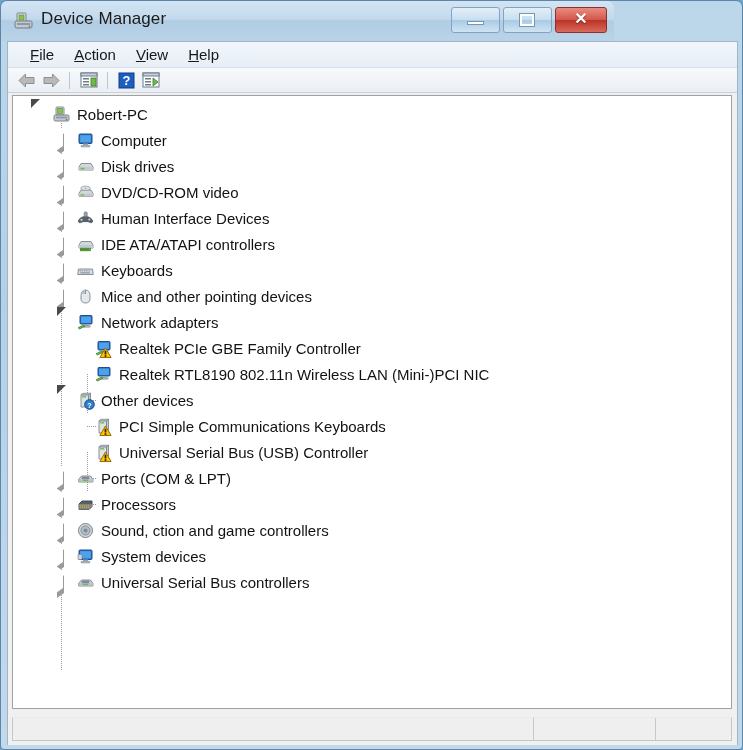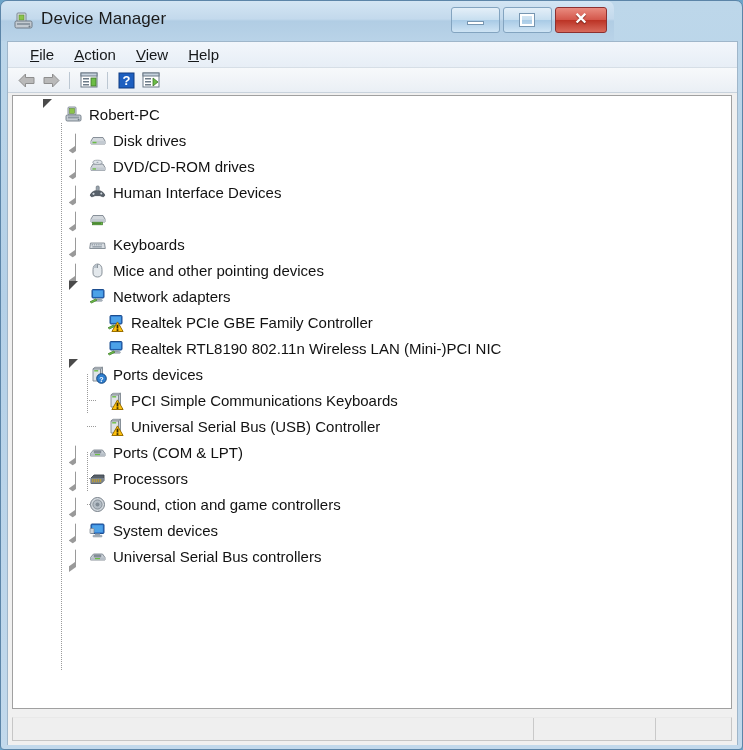--- a/index.html
+++ b/index.html
@@ -166,21 +166,21 @@
     left: 4px; top: 53px;
     width: 720px;
     height: 614px;
     background: #ffffff;
     border: 1px solid #a0a0a0;
     box-sizing: border-box;
     overflow: hidden;
   }
   .tree {
     position: relative;
-    padding: 5px 0 0 12px;
+    padding: 5px 0 0 0;
   }
   .row {
     position: relative;
     height: 26px;
     display: flex;
     align-items: center;
     white-space: nowrap;
     cursor: default;
   }
   .twisty {
@@ -346,37 +346,48 @@
     <rect x="3" y="10.6" width="11" height="1.8" fill="#8e99a3"></rect>
     <circle cx="13.6" cy="13.6" r="0.9" fill="#6f7b86"></circle>
                 </svg></span>
               <span class="label">Robert-PC</span>
             </div>
             <span class="dotline" style="left: 48px; top: 27px; height: 548px;"></span>
             <div class="row">
               <span class="twisty" style="left: 44px; top: 7px;"><span class="tri-collapsed"><span class="tri-collapsed-inner"></span></span></span>
               <span style="display: inline-block; flex: 0 0 64px;"></span>
               <span class="nodeicon"><svg width="17" height="17" viewBox="0 0 17 17" overflow="visible">
+  <rect x="2" y="2" width="13" height="9.5" rx="1" fill="#2a6fc9" stroke="#1d4e8f" stroke-width="1"></rect>
+  <rect x="3.2" y="3.2" width="10.6" height="7.1" fill="#4da2e8"></rect>
+  <rect x="6" y="11.5" width="5" height="2" fill="#9aa7b3"></rect>
+  <rect x="4" y="13.3" width="9" height="1.6" rx="0.6" fill="#b5c0ca" stroke="#7d8892" stroke-width="0.6"></rect>
+                </svg></span>
+              <span class="label">Computer</span>
+            </div>
+            <div class="row">
+              <span class="twisty" style="left: 44px; top: 7px;"><span class="tri-collapsed"><span class="tri-collapsed-inner"></span></span></span>
+              <span style="display: inline-block; flex: 0 0 64px;"></span>
+              <span class="nodeicon"><svg width="17" height="17" viewBox="0 0 17 17" overflow="visible">
   <path d="M2 9 L4 5.5 L14 5.5 L16 9 L16 12 L2 12 Z" fill="#d3d8dd" stroke="#7d868f" stroke-width="0.9"></path>
   <path d="M2 9 L16 9 L16 12 L2 12 Z" fill="#c3cad1"></path>
   <rect x="3.5" y="9.8" width="4" height="1.5" fill="#6cbd45"></rect>
                 </svg></span>
               <span class="label">Disk drives</span>
             </div>
             <div class="row">
               <span class="twisty" style="left: 44px; top: 7px;"><span class="tri-collapsed"><span class="tri-collapsed-inner"></span></span></span>
               <span style="display: inline-block; flex: 0 0 64px;"></span>
               <span class="nodeicon"><svg width="17" height="17" viewBox="0 0 17 17" overflow="visible">
     <path d="M2 9.5 L4 6 L14 6 L16 9.5 L16 12.3 L2 12.3 Z" fill="#d3d8dd" stroke="#7d868f" stroke-width="0.9"></path>
     <rect x="2" y="9.5" width="14" height="2.8" fill="#c3cad1"></rect>
     <ellipse cx="8.5" cy="4.3" rx="4.6" ry="2.1" fill="#dfe4e9" stroke="#8b949d" stroke-width="0.8"></ellipse>
     <ellipse cx="8.5" cy="4.3" rx="1.1" ry="0.6" fill="#9aa4ae"></ellipse>
     <rect x="3.5" y="10.3" width="3.5" height="1.3" fill="#6cbd45"></rect>
                 </svg></span>
-              <span class="label">DVD/CD-ROM drives</span>
+              <span class="label">DVD/CD-ROM video</span>
             </div>
             <div class="row">
               <span class="twisty" style="left: 44px; top: 7px;"><span class="tri-collapsed"><span class="tri-collapsed-inner"></span></span></span>
               <span style="display: inline-block; flex: 0 0 64px;"></span>
               <span class="nodeicon"><svg width="17" height="17" viewBox="0 0 17 17" overflow="visible">
     <path d="M1.5 10.5 C3 7.5 6 6.5 8.5 6.5 C11 6.5 14 7.5 15.5 10.5
              C16 11.6 15 13 13.5 12.6 L11 11.6 L6 11.6 L3.5 12.6
              C2 13 1 11.6 1.5 10.5 Z" fill="#58616a" stroke="#3c444c" stroke-width="0.8"></path>
     <circle cx="4.5" cy="9.8" r="1.1" fill="#cfd6dc"></circle>
     <circle cx="12.3" cy="9.5" r="1" fill="#cfd6dc"></circle>
@@ -389,20 +400,21 @@
               <span style="display: inline-block; flex: 0 0 64px;"></span>
               <span class="nodeicon"><svg width="17" height="17" viewBox="0 0 17 17" overflow="visible">
     <path d="M2 9 L4 5.5 L14 5.5 L16 9 L16 12 L2 12 Z" fill="#d3d8dd" stroke="#7d868f" stroke-width="0.9"></path>
     <rect x="2" y="9" width="14" height="3" fill="#c3cad1"></rect>
     <rect x="3.5" y="12.2" width="10" height="2.6" fill="#6cbd45" stroke="#3e7a28" stroke-width="0.7"></rect>
     <rect x="4.5" y="12.8" width="1" height="1.4" fill="#2f5d1f"></rect>
     <rect x="6.5" y="12.8" width="1" height="1.4" fill="#2f5d1f"></rect>
     <rect x="8.5" y="12.8" width="1" height="1.4" fill="#2f5d1f"></rect>
     <rect x="10.5" y="12.8" width="1" height="1.4" fill="#2f5d1f"></rect>
                 </svg></span>
+              <span class="label">IDE ATA/ATAPI controllers</span>
             </div>
             <div class="row">
               <span class="twisty" style="left: 44px; top: 7px;"><span class="tri-collapsed"><span class="tri-collapsed-inner"></span></span></span>
               <span style="display: inline-block; flex: 0 0 64px;"></span>
               <span class="nodeicon"><svg width="17" height="17" viewBox="0 0 17 17" overflow="visible">
     <path d="M1.5 7 L15.5 7 L16.3 12.5 L0.7 12.5 Z" fill="#d8dde2" stroke="#7d868f" stroke-width="0.9"></path>
     <rect x="2.6" y="8.2" width="1.4" height="1.2" fill="#8e99a3"></rect>
     <rect x="4.8" y="8.2" width="1.4" height="1.2" fill="#8e99a3"></rect>
     <rect x="7" y="8.2" width="1.4" height="1.2" fill="#8e99a3"></rect>
     <rect x="9.2" y="8.2" width="1.4" height="1.2" fill="#8e99a3"></rect>
@@ -470,21 +482,21 @@
               <span class="nodeicon"><svg width="17" height="17" viewBox="0 0 17 17" overflow="visible">
     <path d="M4 2.8 L11.5 2.8 L11.5 15 L4 15 Z" fill="#dfe3e7" stroke="#7d868f" stroke-width="0.9"></path>
     <path d="M4 2.8 L6 1.3 L13.5 1.3 L11.5 2.8 Z" fill="#eef1f4" stroke="#7d868f" stroke-width="0.9"></path>
     <path d="M11.5 2.8 L13.5 1.3 L13.5 13.5 L11.5 15 Z" fill="#c3cad1" stroke="#7d868f" stroke-width="0.9"></path>
     <rect x="5.2" y="4.1" width="4" height="1.4" fill="#6cbd45"></rect>
   <g transform="translate(7.5,7.5)">
     <circle cx="5" cy="5" r="4.8" fill="#2f7fd0" stroke="#14477f" stroke-width="1"></circle>
     <text x="5" y="8" font-family="Liberation Sans, sans-serif" font-size="7.2" font-weight="bold" fill="#ffffff" text-anchor="middle">?</text>
   </g>
                 </svg></span>
-              <span class="label">Ports devices</span>
+              <span class="label">Other devices</span>
             </div>
             <span class="dotline" style="left: 74px; top: 356px; height: 40px;"></span>
             <div class="row">
               <span style="display: inline-block; flex: 0 0 82px;"></span>
               <span class="nodeicon"><svg width="17" height="17" viewBox="0 0 17 17" overflow="visible">
     <path d="M4 2.8 L11.5 2.8 L11.5 15 L4 15 Z" fill="#dfe3e7" stroke="#7d868f" stroke-width="0.9"></path>
     <path d="M4 2.8 L6 1.3 L13.5 1.3 L11.5 2.8 Z" fill="#eef1f4" stroke="#7d868f" stroke-width="0.9"></path>
     <path d="M11.5 2.8 L13.5 1.3 L13.5 13.5 L11.5 15 Z" fill="#c3cad1" stroke="#7d868f" stroke-width="0.9"></path>
     <rect x="5.2" y="4.1" width="4" height="1.4" fill="#6cbd45"></rect>
   <g transform="translate(4.5,7.5)">

